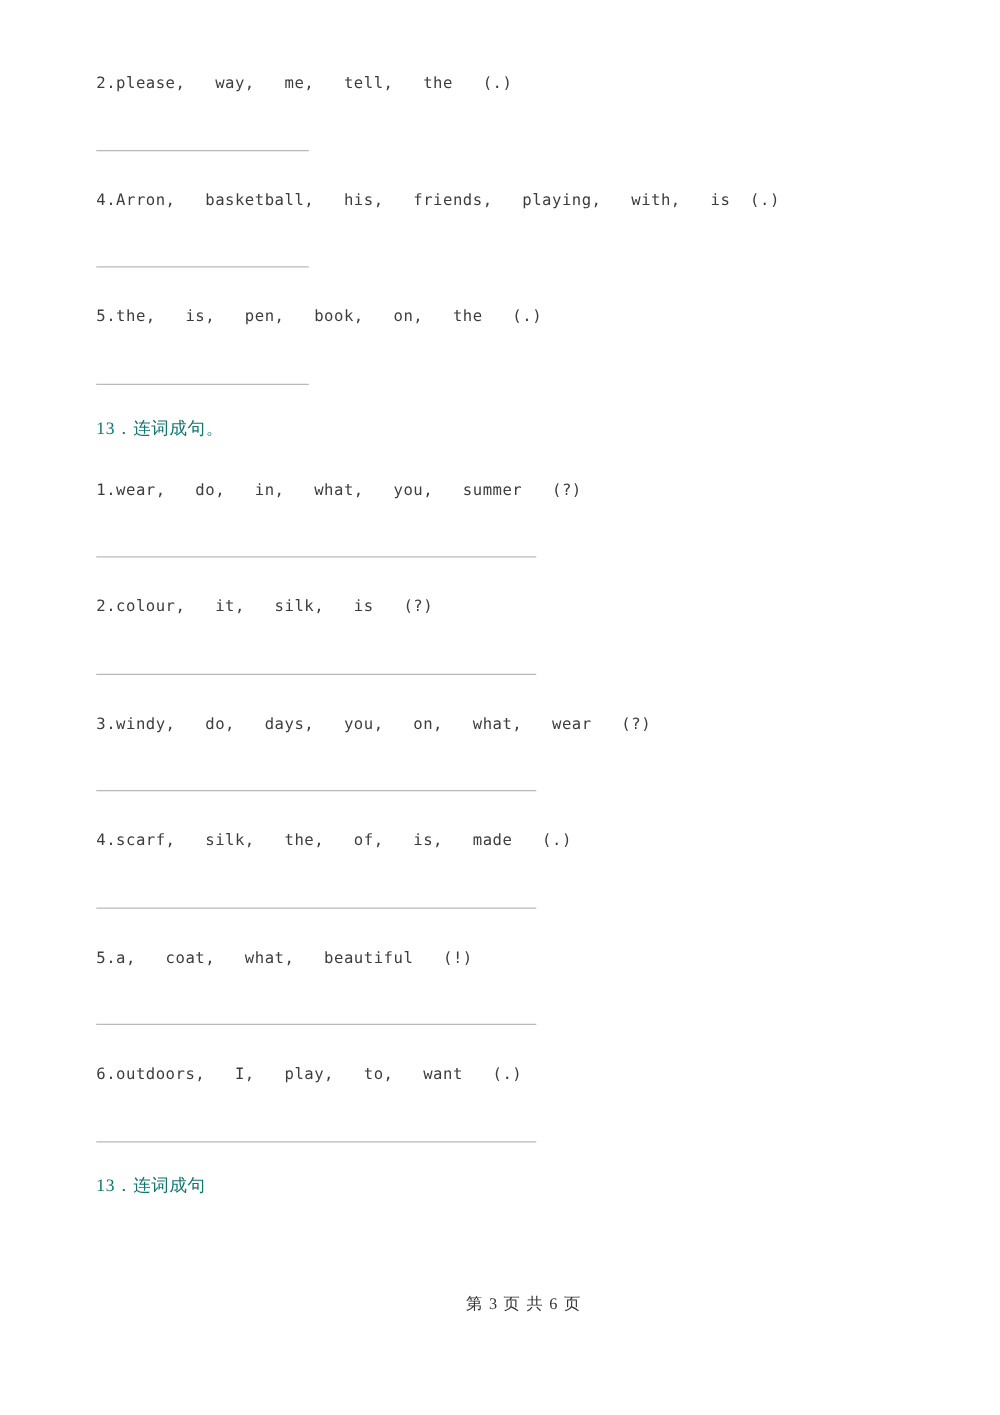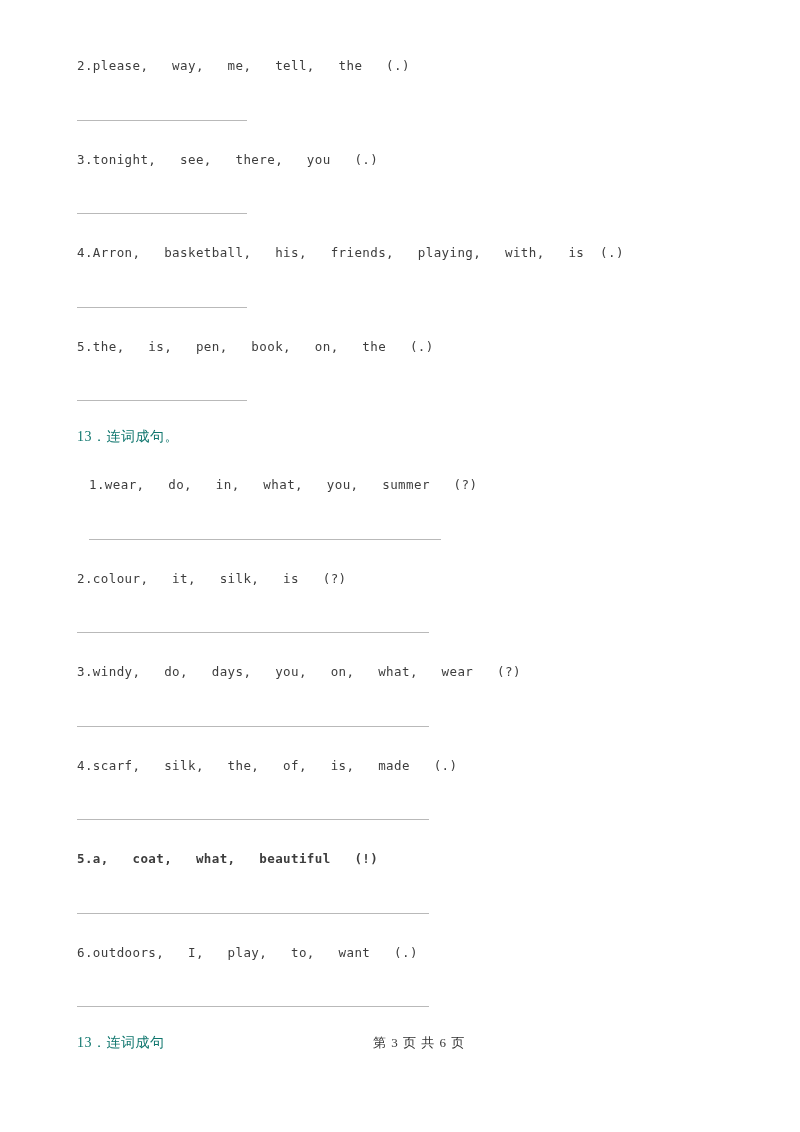--- a/index.html
+++ b/index.html
@@ -81,62 +81,58 @@
 
   <div class="content">
 
     <div>
 
       <div class="item" style="padding-top:60px;">
         <div class="q-line"><span>2.</span><span>please,   way,   me,   tell,   the   (.)</span></div>
         <div class="rule short" style="margin-top:47px;"></div>
       </div>
 
-      <div class="item" style="padding-top:33px;">
-        <div class="q-line"><span>3.</span><span>tonight,   see,   there,   you   (.)</span></div>
-        <div class="rule short" style="margin-top:47px;"></div>
-      </div>
 
       <div class="item" style="padding-top:33px;">
         <div class="q-line"><span>4.</span><span>Arron,   basketball,   his,   friends,   playing,   with,   is  (.)</span></div>
         <div class="rule short" style="margin-top:47px;"></div>
       </div>
 
       <div class="item" style="padding-top:33px;">
         <div class="q-line"><span>5.</span><span>the,   is,   pen,   book,   on,   the   (.)</span></div>
         <div class="rule short" style="margin-top:47px;"></div>
       </div>
 
     </div>
 
     <div>
 
       <div class="heading" style="padding-top:29px;">13．连词成句。</div>
 
-      <div class="item" style="padding-top:35px;margin-left:12px;">
+      <div class="item" style="padding-top:35px;">
         <div class="q-line"><span>1.</span><span>wear,   do,   in,   what,   you,   summer   (?)</span></div>
         <div class="rule long" style="margin-top:47px;"></div>
       </div>
 
       <div class="item" style="padding-top:33px;">
         <div class="q-line"><span>2.</span><span>colour,   it,   silk,   is   (?)</span></div>
         <div class="rule long" style="margin-top:47px;"></div>
       </div>
 
       <div class="item" style="padding-top:33px;">
         <div class="q-line"><span>3.</span><span>windy,   do,   days,   you,   on,   what,   wear   (?)</span></div>
         <div class="rule long" style="margin-top:47px;"></div>
       </div>
 
       <div class="item" style="padding-top:33px;">
         <div class="q-line"><span>4.</span><span>scarf,   silk,   the,   of,   is,   made   (.)</span></div>
         <div class="rule long" style="margin-top:47px;"></div>
       </div>
 
-      <div class="item" style="padding-top:33px;font-weight:bold;">
+      <div class="item" style="padding-top:33px;">
         <div class="q-line"><span>5.</span><span>a,   coat,   what,   beautiful   (!)</span></div>
         <div class="rule long" style="margin-top:47px;"></div>
       </div>
 
       <div class="item" style="padding-top:33px;">
         <div class="q-line"><span>6.</span><span>outdoors,   I,   play,   to,   want   (.)</span></div>
         <div class="rule long" style="margin-top:47px;"></div>
       </div>
 
     </div>

